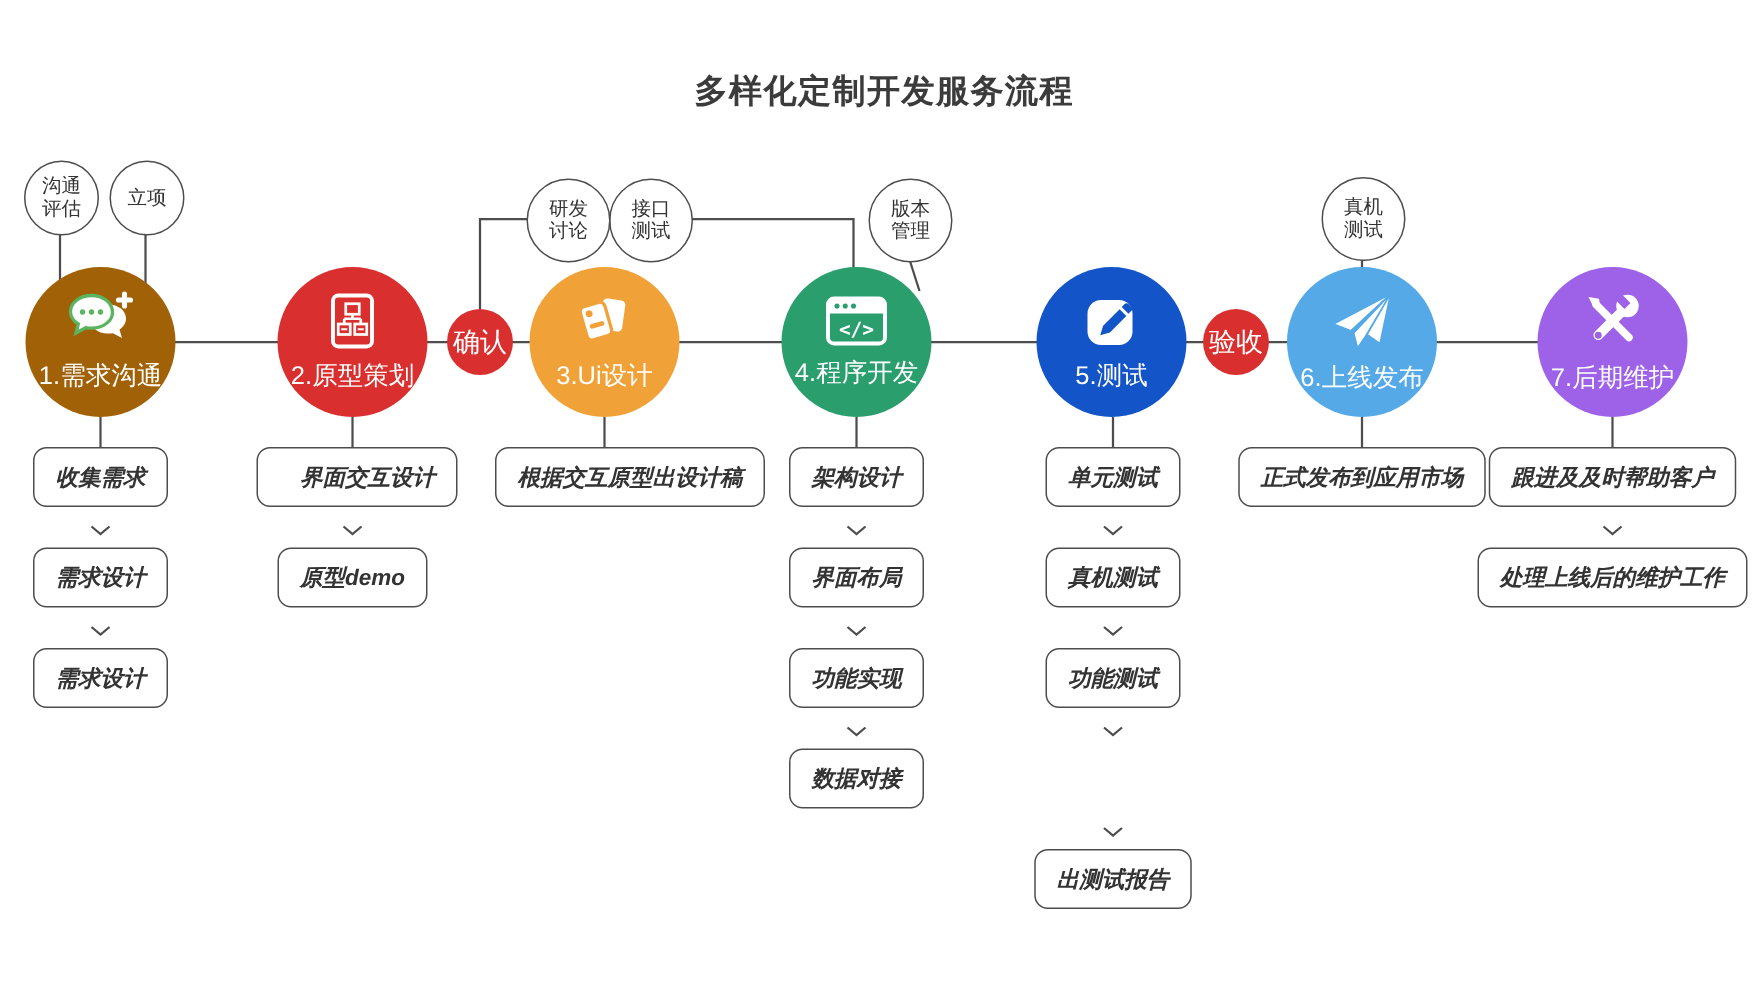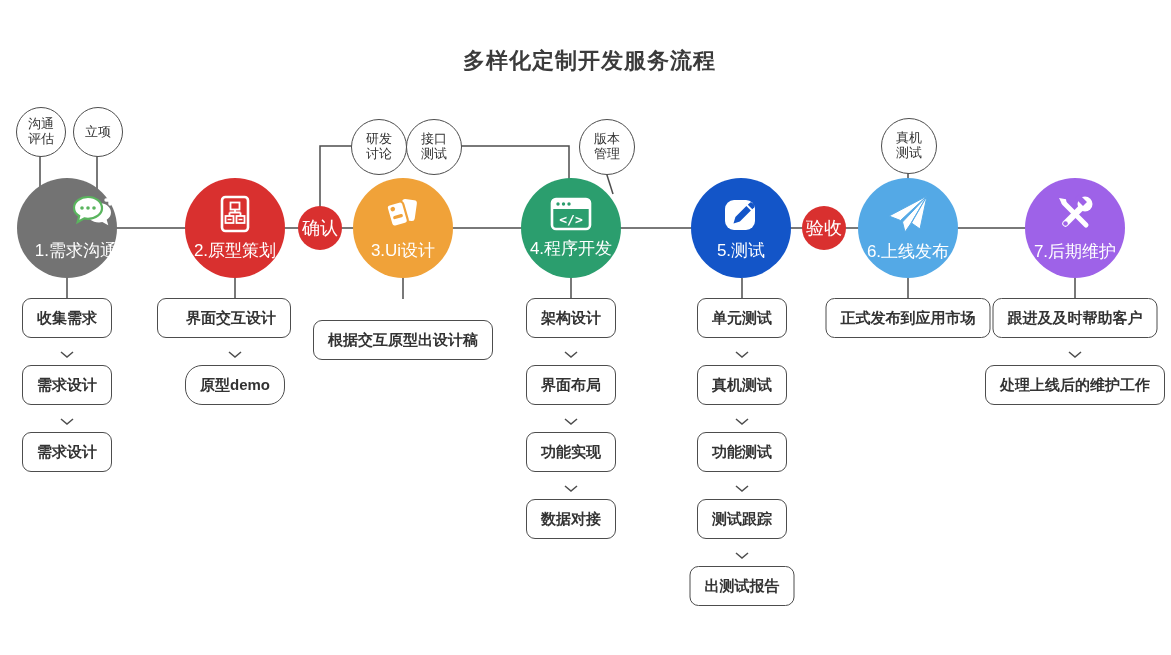--- a/index.html
+++ b/index.html
@@ -16,21 +16,21 @@
               z-index:3;display:flex;align-items:center;justify-content:center;
               font-size:13px;color:#333;font-weight:500;}
   .annotation.small{width:48px;height:48px;}
   .annotation.big{width:54px;height:54px;}
   .annotation span{display:block;width:2.15em;text-align:center;line-height:1.12;word-break:break-all;}
   .annotation.oneline span{width:auto;white-space:nowrap;}
   .badge{position:absolute;width:44px;height:44px;border-radius:50%;background:#d9302f;z-index:3;
          display:flex;align-items:center;justify-content:center;color:#fff;font-size:18px;font-weight:500;}
   .box{position:absolute;transform:translateX(-50%);height:40px;background:#fff;z-index:2;
        border:1.4px solid #4d4d4d;border-radius:9px;display:flex;align-items:center;justify-content:center;
-       padding:0 14px;font-size:15px;font-weight:600;color:#333;white-space:nowrap;box-sizing:border-box;}
+       padding:0 14px;font-size:15px;font-weight:600;color:#333;white-space:nowrap;box-sizing:border-box;font-style:italic;}
   .chev{position:absolute;transform:translateX(-50%);z-index:2;}
 </style>
 </head>
 <body>
 
 <div class="canvas">
 
   <h1 class="page-title">多样化定制开发服务流程</h1>
 
   <svg class="wires" width="1171" height="655" stroke="#4d4d4d" stroke-width="1.5" fill="none">
@@ -42,21 +42,21 @@
     <line x1="908" y1="171" x2="908" y2="181"></line>
     <line x1="67" y1="278" x2="67" y2="299"></line>
     <line x1="235" y1="278" x2="235" y2="299"></line>
     <line x1="403" y1="278" x2="403" y2="299"></line>
     <line x1="571" y1="278" x2="571" y2="299"></line>
     <line x1="742" y1="278" x2="742" y2="299"></line>
     <line x1="908" y1="278" x2="908" y2="299"></line>
     <line x1="1075" y1="278" x2="1075" y2="299"></line>
   </svg>
 
-  <div class="stage" style="left:17px;top:178px;background:#737373;align-items:flex-end;">
+  <div class="stage" style="left:17px;top:178px;background:#a16207;">
     <svg class="icon" width="46" height="40" viewBox="0 0 46 40">
       <path d="M28 9c7 0 12 4.2 12 9.4 0 3-1.7 5.6-4.3 7.3l1.6 5.6-6-3.2c-1 .2-2.1.3-3.3.3-7 0-12-4.2-12-9.7S21 9 28 9z" fill="#fff"></path>
       <path d="M17 3C9.3 3 3 7.8 3 13.7c0 3.4 2 6.4 5.2 8.3L6.7 28l6.6-3.6c1.2.3 2.4.4 3.7.4 7.7 0 14-4.8 14-10.55C31 7.8 24.7 3 17 3z" fill="#fff" stroke="#5ab55e" stroke-width="2.2"></path>
       <circle cx="11" cy="14" r="1.8" fill="#5ab55e"></circle>
         <circle cx="17" cy="14" r="1.8" fill="#5ab55e"></circle>
         <circle cx="23" cy="14" r="1.8" fill="#5ab55e"></circle>
       <path d="M39 2v8M35 6h8" stroke="#fff" stroke-width="3.4" stroke-linecap="round"></path>
     </svg>
     <span class="stage-label">1.需求沟通</span>
   </div>
@@ -150,34 +150,33 @@
     <span>确认</span>
     </div>
   <div class="badge" style="left:802px;top:206px;">
     <span>验收</span>
     </div>
 
   <div class="box" style="left:67px;top:298px;">收集需求</div>
   <div class="box" style="left:67px;top:365px;">需求设计</div>
   <div class="box" style="left:67px;top:432px;">需求设计</div>
 
-  <div class="box" style="left:224px;top:298px;padding-left:28px;">界面交互设计</div>
-  <div class="box" style="left:235px;top:365px;border-radius:17px;">原型demo</div>
-
-  <div class="box" style="left:403px;top:298px;margin-top:22px;">根据交互原型出设计稿</div>
+  <div class="box" style="left:238px;top:298px;padding-left:28px;">界面交互设计</div>
+  <div class="box" style="left:235px;top:365px;">原型demo</div>
+
+  <div class="box" style="left:420px;top:298px;">根据交互原型出设计稿</div>
 
   <div class="box" style="left:571px;top:298px;text-align:center;">架构设计</div>
   <div class="box" style="left:571px;top:365px;">界面布局</div>
   <div class="box" style="left:571px;top:432px;">功能实现</div>
   <div class="box" style="left:571px;top:499px;">数据对接</div>
 
   <div class="box" style="left:742px;top:298px;">单元测试</div>
   <div class="box" style="left:742px;top:365px;">真机测试</div>
   <div class="box" style="left:742px;top:432px;">功能测试</div>
-  <div class="box" style="left:742px;top:499px;">测试跟踪</div>
   <div class="box" style="left:742px;top:566px;">出测试报告</div>
 
   <div class="box" style="left:908px;top:298px;">正式发布到应用市场</div>
 
   <div class="box" style="left:1075px;top:298px;">跟进及及时帮助客户</div>
   <div class="box" style="left:1075px;top:365px;">处理上线后的维护工作</div>
 
   <span class="chev" style="left:67px;top:345px;"><svg width="16" height="9">
         <polyline points="2,2 8,7 14,2" fill="none" stroke="#4d4d4d" stroke-width="1.5"></polyline>
       </svg></span>

